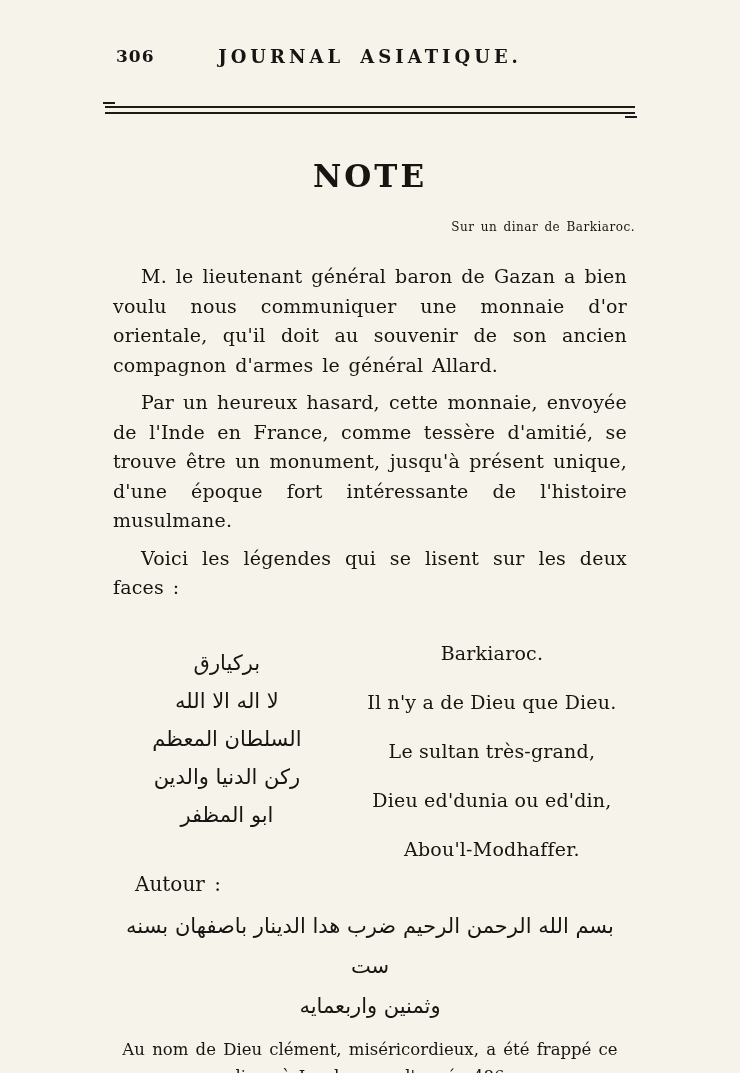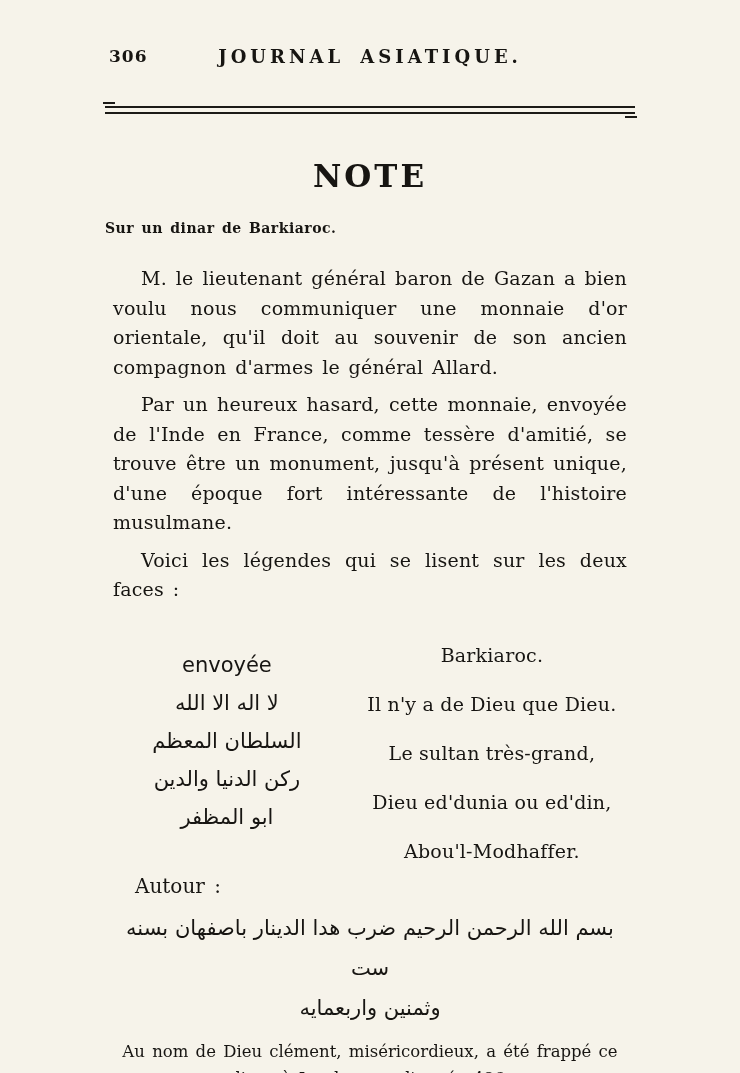--- a/index.html
+++ b/index.html
@@ -20,21 +20,21 @@
     overflow: hidden;
   }
 
   
   .page-header {
     position: relative;
     height: 26px;
   }
   .page-number {
     position: absolute;
-    left: 4px;
+    left: 11px;
     top: 0;
     font-size: 17px;
     font-weight: bold;
     letter-spacing: 1px;
   }
   .journal-title {
     display: block;
     text-align: center;
     font-size: 18px;
     font-weight: bold;
@@ -64,23 +64,23 @@
   
   .note-title {
     margin: 44px 0 0 0;
     text-align: center;
     font-size: 31px;
     font-weight: bold;
     letter-spacing: 3px;
   }
   .note-subtitle {
     margin: 26px 0 0 0;
-    text-align: left;
-    font-size: 14px;
-    font-weight: 700;
+    text-align: right;
+    font-size: 12px;
+    font-weight: 400;
     letter-spacing: 0.5px;
     word-spacing: 2px;
   }
 
   
   .body-para {
     margin: 8px;
     font-size: 19px;
     line-height: 29.5px;
     text-align: justify;
@@ -158,21 +158,21 @@
 
   <h1 class="note-title">NOTE</h1>
   <h2 class="note-subtitle">Sur un dinar de Barkiaroc.</h2>
 
   <p class="body-para first">M. le lieutenant général baron de Gazan a bien voulu nous communiquer une monnaie d'or orientale, qu'il doit au souvenir de son ancien compagnon d'armes le général Allard.</p>
   <p class="body-para">Par un heureux hasard, cette monnaie, envoyée de l'Inde en France, comme tessère d'amitié, se trouve être un monument, jusqu'à présent unique, d'une époque fort intéressante de l'histoire musulmane.</p>
   <p class="body-para">Voici les légendes qui se lisent sur les deux faces :</p>
 
   <div class="legend-columns">
     <div class="arabic-column">
-      <div class="arabic-line">envoyée</div>
+      <div class="arabic-line">بركيارق</div>
       <div class="arabic-line">لا اله الا الله</div>
       <div class="arabic-line">السلطان المعظم</div>
       <div class="arabic-line">ركن الدنيا والدين</div>
       <div class="arabic-line">ابو المظفر</div>
     </div>
     <div class="french-column">
       <div class="french-line">Barkiaroc.</div>
       <div class="french-line">Il n'y a de Dieu que Dieu.</div>
       <div class="french-line">Le sultan très-grand,</div>
       <div class="french-line">Dieu ed'dunia ou ed'din,</div>

